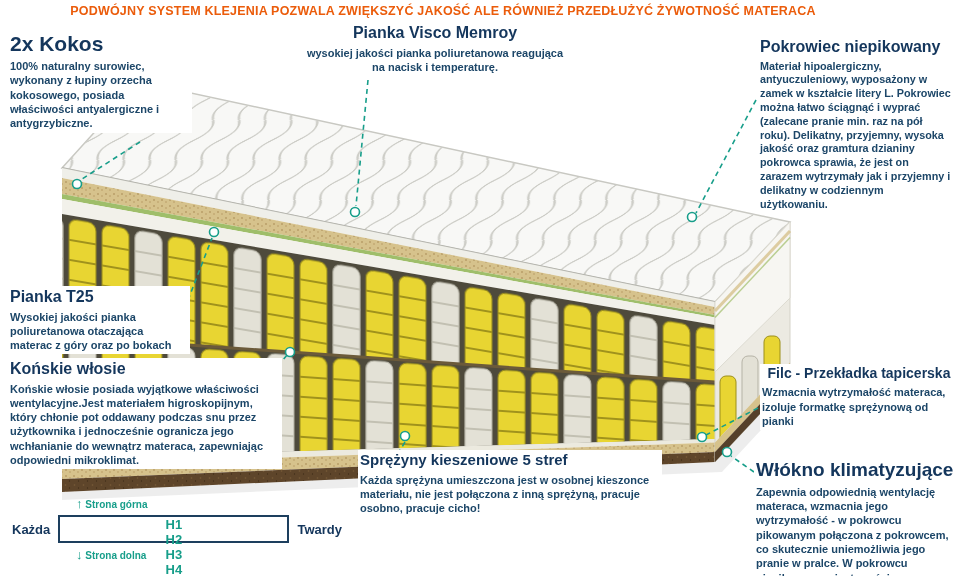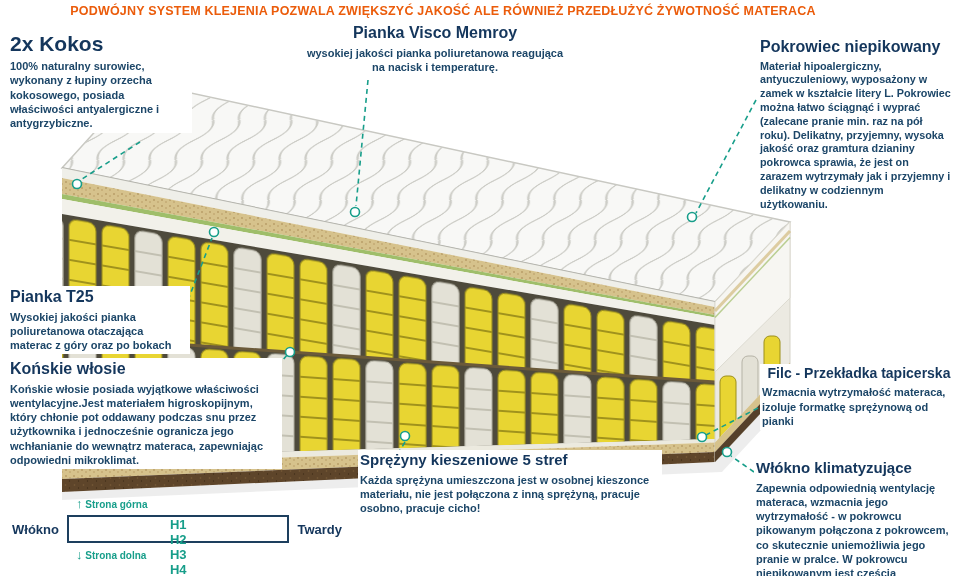--- a/index.html
+++ b/index.html
@@ -22,21 +22,21 @@
   .block-visco    { left:300px; top:22px;  width:270px; text-align:center; }
   .block-pokrowiec{ left:758px; top:36px;  width:197px; font-size:10.8px; line-height:1.28; }
   .block-t25      { left:8px;   top:286px; width:182px; }
   .block-wlosie   { left:8px;   top:358px; width:274px; }
   .block-sprezyny { left:358px; top:450px; width:304px; }
   .block-sprezyny h3 { font-size:15px; }
   .block-sprezyny p { margin-bottom:5px; }
   .block-filc     { left:760px; top:364px; width:198px; }
   .block-filc h3  { font-size:14px;text-align:center; }
   .block-wlokno   { left:754px; top:458px; width:202px; }
-  .block-wlokno h3{ font-size:15px; }
+  .block-wlokno h3{ font-size:19px; }
 
   .firmness { position:absolute; left:12px; top:497px; width:330px; z-index:2; }
   .side-note { margin-left:64px; font-size:10px; color:#179e8a; font-weight:bold; }
   .side-note .arrow { font-size:13px; line-height:1; }
   .scale-row { display:flex; align-items:center; margin-top:5px; }
   .soft-label, .hard-label { color:#14365c; font-weight:bold; font-size:13px; }
   .levels { border:2px solid #1d3f5e; display:flex; justify-content:space-around; align-items:center;
             width:238px; height:28px; margin:0 8px; background:#fff;flex-direction:column; }
   .levels span { color:#179e8a; font-weight:bold; font-size:13px; }
   .bottom-note { margin-top:5px; }
@@ -189,21 +189,21 @@
     <h3>Włókno klimatyzujące</h3>
     <p>Zapewnia odpowiednią wentylację materaca, wzmacnia jego wytrzymałość - w pokrowcu pikowanym połączona z pokrowcem, co skutecznie uniemożliwia jego pranie w pralce. W pokrowcu niepikowanym jest częścią wewnętrzną materaca, i nie połączone z pokrowcem, pozwala na pranie pokrowca w pralce.</p>
   </div>
 
   <div class="firmness">
     <div class="side-note">
       <span class="arrow">↑</span>
       <span>Strona górna</span>
     </div>
     <div class="scale-row">
-      <span class="soft-label">Włókno</span>
+      <span class="soft-label">Każda</span>
       <div class="levels">
         <span>H1</span>
         <span>H2</span>
         <span>H3</span>
         <span>H4</span>
       </div>
       <span class="hard-label">Twardy</span>
     </div>
     <div class="side-note bottom-note">
       <span class="arrow">↓</span>

